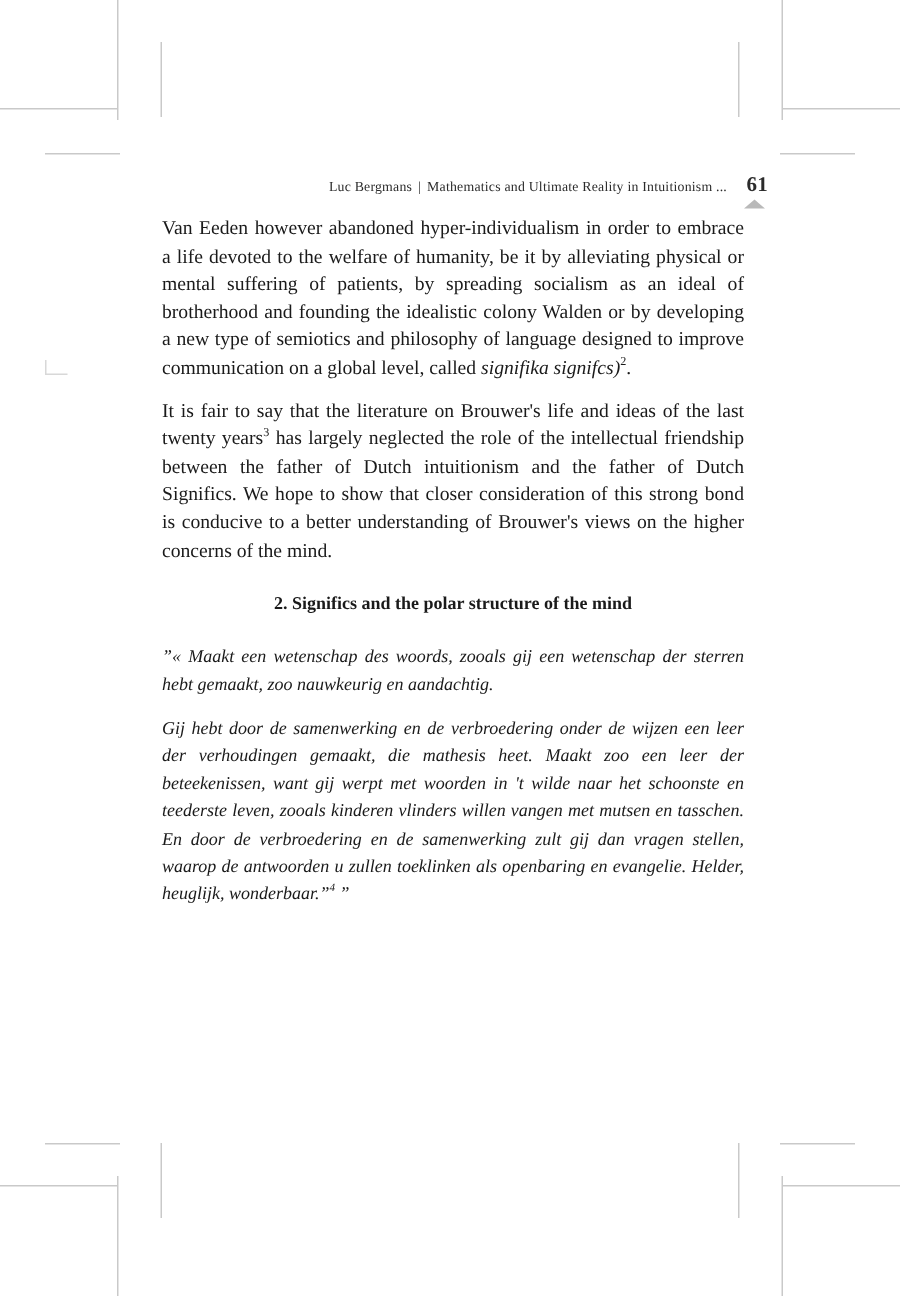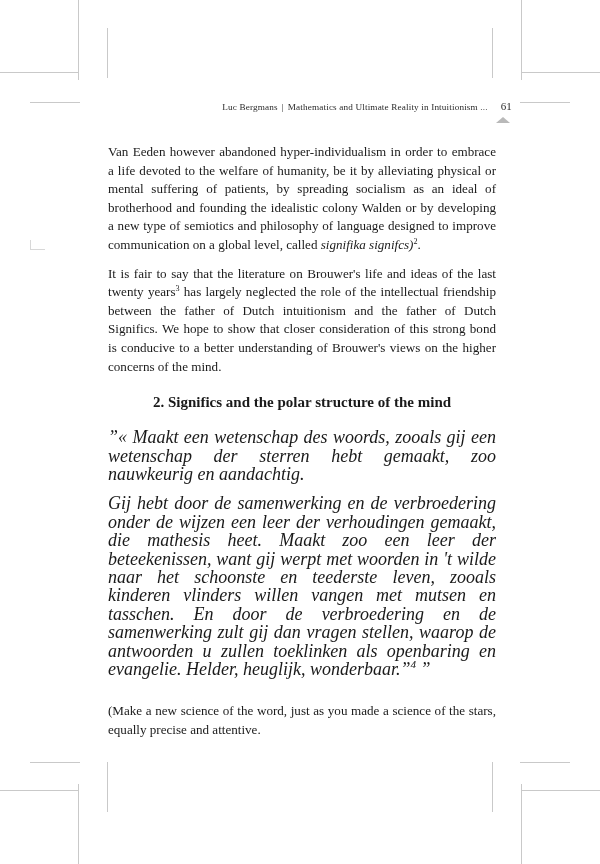--- a/index.html
+++ b/index.html
@@ -54,38 +54,38 @@
     width: 14px;
     height: 9px;
     border-left: 1px solid #d8d8d8;
     border-bottom: 1px solid #d8d8d8;
   }
 
   
   .running-head {
     position: absolute;
     left: 108px;
-    top: 100px;
+    top: 116px;
     width: 404px;
     display: flex;
     align-items: baseline;
     justify-content: flex-end;
     font-size: 9.2px;
     letter-spacing: 0.15px;
     color: #2b2b2b;
     white-space: nowrap;
   }
   .rh-text { }
   .rh-sep {
     display: inline-block;
     padding: 0 4px;
   }
   .rh-pageno {
-    font-weight: normal;
-    font-size: 11px;
+    font-weight: bold;
+    font-size: 14px;
     margin-left: 13px;
   }
   .rh-triangle {
     position: absolute;
     right: 2px;
     top: 17px;
     width: 0;
     height: 0;
     border-left: 7px solid transparent;
     border-right: 7px solid transparent;
@@ -103,29 +103,29 @@
     margin: 0 0 10px 0;
     font-size: 13.1px;
     line-height: 18.6px;
     text-align: justify;
     text-justify: inter-word;
     hyphens: manual;
   }
 
   h2.section {
     margin: 17px 0 14px 0;
-    font-size: 15px;
+    font-size: 12px;
     line-height: 18px;
     font-weight: bold;
     text-align: center;
   }
 
   p.quote {
     margin: 0 0 11px 0;
-    font-size: 18px;
+    font-size: 12px;
     line-height: 18.4px;
     font-style: italic;
     text-align: justify;
   }
   p.quote.last { margin-bottom: 24px; }
 
   .it { font-style: italic; }
   sup {
     font-size: 0.62em;
     vertical-align: super;
@@ -176,16 +176,15 @@
 
     <h2 class="section">2. Significs and the polar structure of the mind</h2>
 
 
     <div class="spacer-after-quote"></div>
 
     <p class="quote">”« Maakt een wetenschap des woords, zooals gij een wetenschap der sterren hebt gemaakt, zoo nauwkeurig en aandachtig.</p>
 
     <p class="quote last"><span>Gij hebt door de samenwerking en de verbroedering onder de wijzen een leer der verhoudingen gemaakt, die mathesis heet. Maakt zoo een leer der beteekenissen, want gij werpt met woorden in 't wilde naar het schoonste en teederste leven, zooals kinderen vlinders willen vangen met mutsen en tasschen. En door de verbroedering en de samenwerking zult gij dan vragen stellen, waarop de antwoorden u zullen toeklinken als openbaring en evangelie. Helder, heuglijk, wonderbaar.”</span><sup>4</sup><span> ”</span></p>
 
-    <p class="body">(Make a new science of the word, just as you made a science of the stars, equally precise and attentive.</p>
 
   </div>
 </div>
 
 </body></html>

